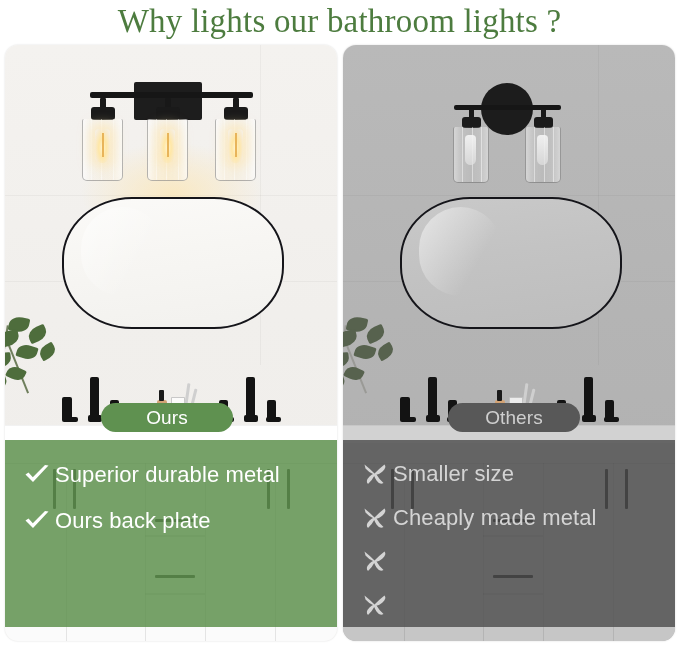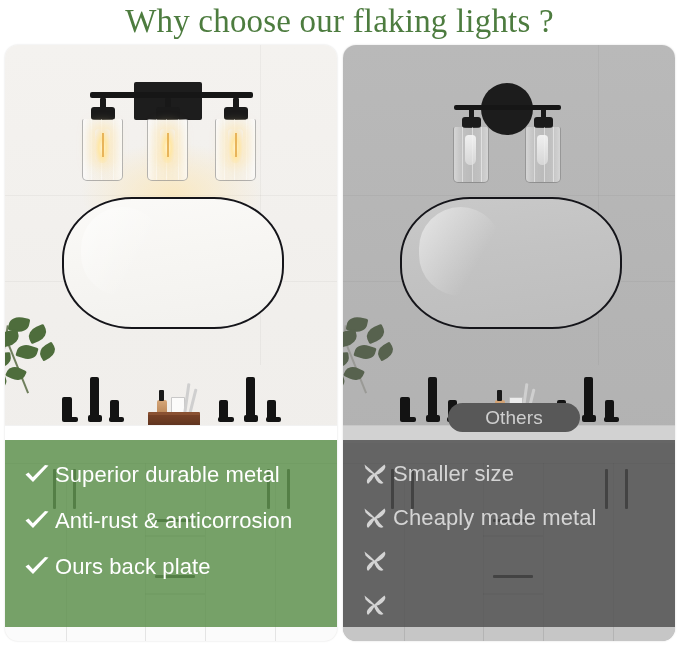--- a/index.html
+++ b/index.html
@@ -312,21 +312,21 @@
     font-weight: 400;
     letter-spacing: 0.1px;
     white-space: nowrap;
   }
   .features-ours .feature-text   { color: #ffffff; }
   .features-others .feature-text { color: #d4d4d4; }
 </style>
 </head>
 <body>
 
-<div class="page-title">Why choose our flaking lights ?</div>
+<div class="page-title">Why lights our bathroom lights ?</div>
 
 <div class="compare">
 
   <div class="panel panel-ours">
     <div class="scene">
 
       <div class="wall"></div>
       <div class="wall-seam" style="left:0;top:150px;width:332px;height:1px;"></div>
       <div class="wall-seam" style="left:0;top:236px;width:332px;height:1px;"></div>
       <div class="wall-seam" style="left:255px;top:0;width:1px;height:320px;"></div>
@@ -416,41 +416,34 @@
       <div class="vanity-seam" style="left:140px;top:548px;width:60px;height:2px;"></div>
 
       <div class="vanity-handle" style="left:48px;top:424px;width:3px;height:40px;"></div>
       <div class="vanity-handle" style="left:68px;top:424px;width:3px;height:40px;"></div>
       <div class="vanity-handle" style="left:262px;top:424px;width:3px;height:40px;"></div>
       <div class="vanity-handle" style="left:282px;top:424px;width:3px;height:40px;"></div>
       <div class="vanity-handle" style="left:150px;top:474px;width:40px;height:3px;"></div>
       <div class="vanity-handle" style="left:150px;top:530px;width:40px;height:3px;"></div>
     </div>
 
+    <div class="badge badge-ours">Ours</div>
 
     <div class="features features-ours">
 
 
       <div class="feature-row">
         <span class="feature-mark">
           <svg width="28" height="24" viewBox="0 0 28 24" aria-hidden="true">
             <path d="M2.5 11.5 L10 19 L25.5 2.5 L22 2 L9.8 14.2 L5.5 9.5 Z" fill="#ffffff"></path>
           </svg>
         </span>
         <span class="feature-text">Superior durable metal</span>
       </div>
 
-      <div class="feature-row">
-        <span class="feature-mark">
-          <svg width="28" height="24" viewBox="0 0 28 24" aria-hidden="true">
-            <path d="M2.5 11.5 L10 19 L25.5 2.5 L22 2 L9.8 14.2 L5.5 9.5 Z" fill="#ffffff"></path>
-          </svg>
-        </span>
-        <span class="feature-text">Anti-rust &amp; anticorrosion</span>
-      </div>
 
       <div class="feature-row">
         <span class="feature-mark">
           <svg width="28" height="24" viewBox="0 0 28 24" aria-hidden="true">
             <path d="M2.5 11.5 L10 19 L25.5 2.5 L22 2 L9.8 14.2 L5.5 9.5 Z" fill="#ffffff"></path>
           </svg>
         </span>
         <span class="feature-text">Ours back plate</span>
       </div>
     </div>

